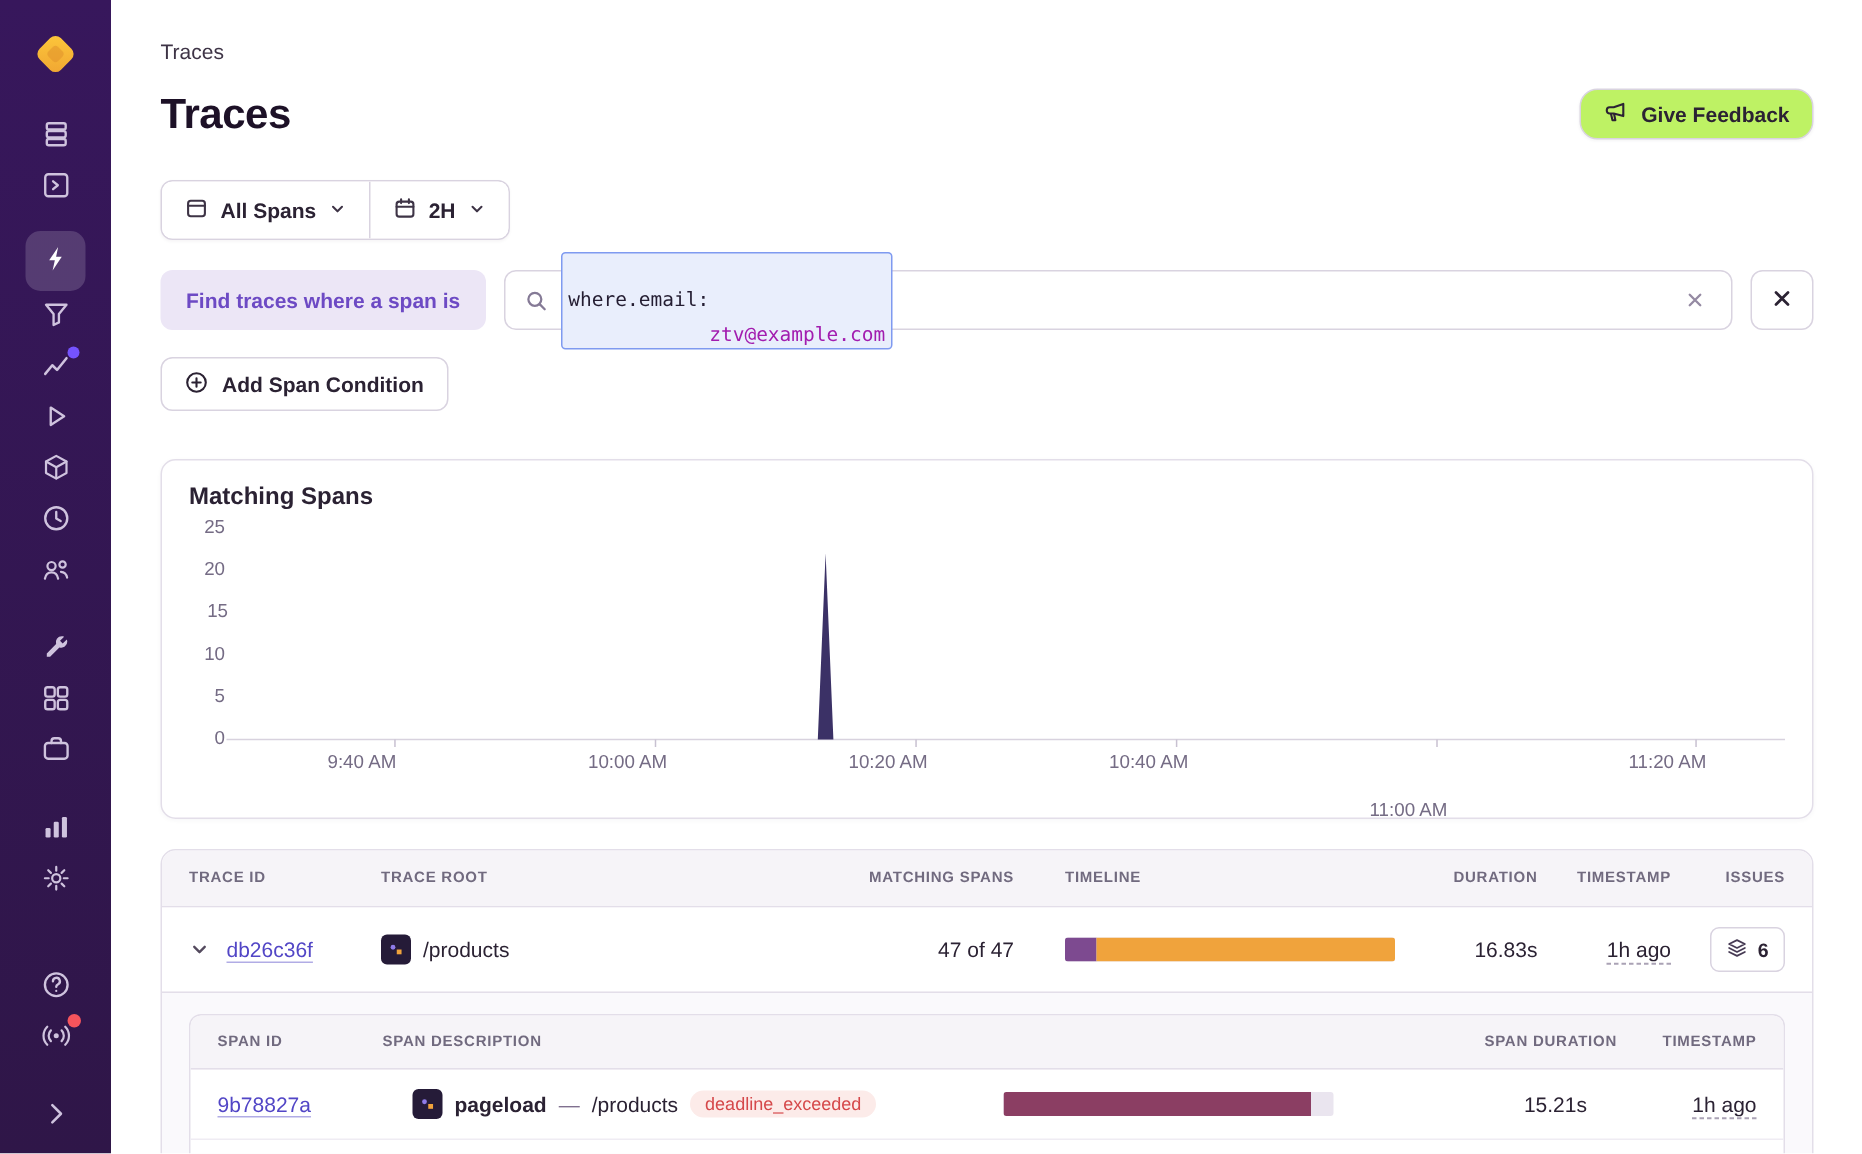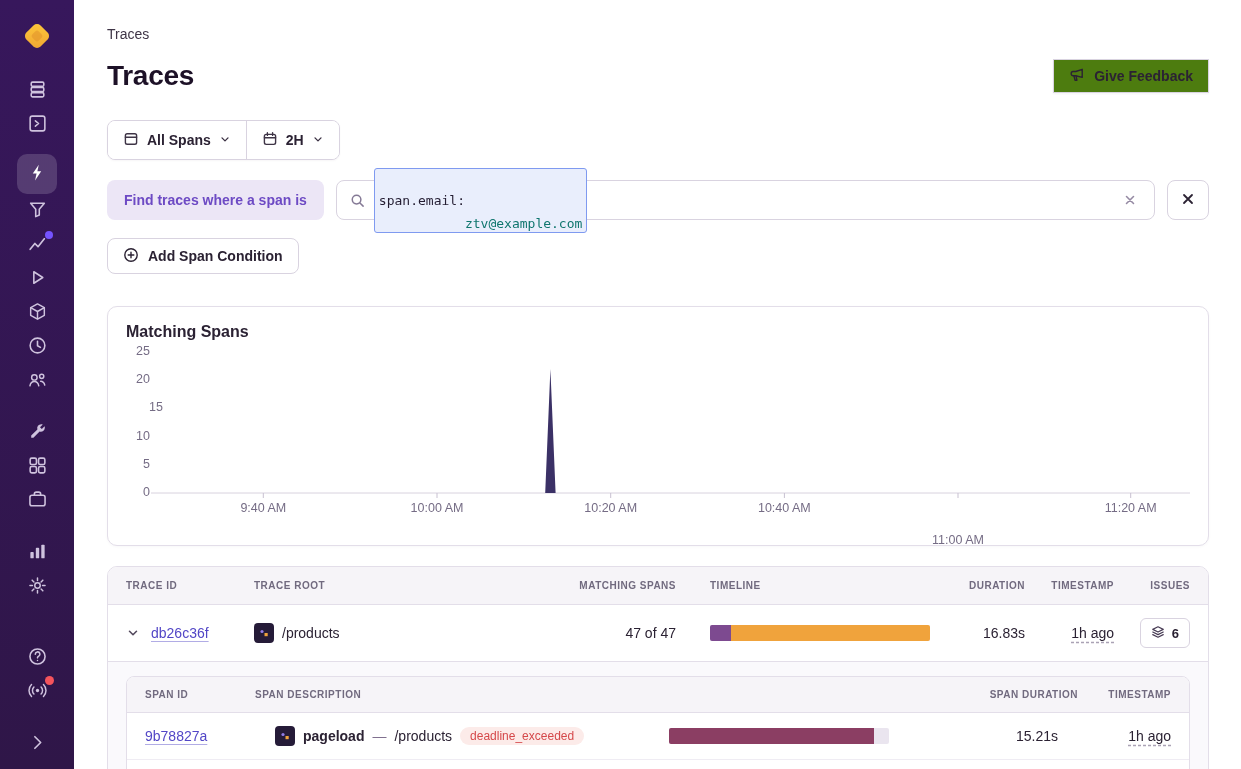--- a/index.html
+++ b/index.html
@@ -36,21 +36,21 @@
   .dot-red { background:#f5545c; top:1px; right:3px; width:9px; height:9px; }
 
   
   .main { flex:1; height:769px; overflow:hidden; padding:18px 32px 0 33px; }
 
   .breadcrumb { font-size:14px; color:#3e3446; margin:8px 0 14px; cursor:pointer; width:max-content; }
   .header-row { display:flex; justify-content:space-between; align-items:center; height:40px; margin-bottom:24px; }
   h1.page-title { margin:0; font-size:28px; font-weight:700; color:#1d1127; letter-spacing:-0.3px; }
   .feedback-btn {
     display:inline-flex; align-items:center; gap:9px; height:34px; padding:0 15px;
-    background:#4d7c0f; border:1px solid #d9d3e0; border-radius:0;
+    background:#bef264; border:1px solid #d9d3e0; border-radius:12px;
     font-weight:700; font-size:14px; color:#2b2233; cursor:pointer;
     font-family:inherit; box-shadow:0 1px 2px rgba(43,34,51,0.05);
   }
   .feedback-btn svg { width:16px; height:16px; }
 
   .btn-group {
     display:inline-flex; border:1px solid #d9d3e0; border-radius:8px; overflow:hidden;
     background:#fff; box-shadow:0 1px 2px rgba(43,34,51,0.04); height:40px;
   }
   .btn-group button {
@@ -72,21 +72,21 @@
     border:1px solid #d9d3e0; border-radius:8px; padding:0 13px; cursor:text;
   }
   .searchbar .s-icon { color:#857a96; display:flex; }
   .searchbar .s-icon svg { width:15px; height:15px; }
   .token {
     display:inline-flex; align-items:center;
     font-family:"DejaVu Sans Mono","Liberation Mono",monospace; font-size:13px;
     background:#e9eefc; border:1px solid #7f9af0; border-radius:3px; padding:1px 4px;
   }
   .tkey { color:#241d32; }
-  .tval { color:#0f766e;margin-top:46px; }
+  .tval { color:#a21caf;margin-top:46px; }
   .clear-inline { margin-left:auto; border:none; background:none; color:#958aa3; cursor:pointer; display:flex; padding:4px; }
   .clear-inline svg { width:14px; height:14px; }
   .close-btn {
     width:42px; height:40px; border:1px solid #d9d3e0; border-radius:8px; background:#fff;
     display:flex; align-items:center; justify-content:center; cursor:pointer; color:#2b2233;
   }
   .close-btn svg { width:16px; height:16px; }
 
   .add-cond {
     margin-top:18px; display:inline-flex; align-items:center; gap:9px; height:36px; padding:16px 15px;
@@ -97,21 +97,21 @@
 
   
   .panel {
     margin-top:32px; height:240px; border:1px solid #e3dee9; border-radius:10px;
     background:#fff; padding:16px 18px 0; box-shadow:0 1px 3px rgba(31,18,54,0.03);
   }
   .panel h2 { margin:0; font-size:16px; font-weight:700; color:#2b2233; }
   .chart { position:relative; height:190px; margin-top:2px; }
   .chart-svg { position:absolute; left:0; top:0; width:100%; height:100%; }
   .y-label { position:absolute; width:24px; text-align:right; font-size:12.5px; color:#756c85; }
-  .x-label { position:absolute; top:158px; width:90px; text-align:center; font-size:12.5px; color:#756c85; }
+  .x-label { position:absolute; top:158px; width:90px; text-align:left; font-size:12.5px; color:#756c85; }
 
   
   .trace-table {
     margin-top:20px; border:1px solid #e3dee9; border-radius:10px; background:#fff; overflow:hidden;
   }
   .thead, .trow { display:grid; grid-template-columns:138px 1fr 165px 250px 99px 89px 76px; align-items:center; }
   .thead { height:38px; background:#f6f4f8; border-bottom:1px solid #e3dee9; }
   .th { font-size:10px; font-weight:700; letter-spacing:0.5px; color:#716a7f; white-space:nowrap; }
   .trow { height:56px; background:#fff; }
   .al { padding-left:18px; text-align:left; }
@@ -336,21 +336,21 @@
     <div class="search-row">
       <div class="chip">Find traces where a span is</div>
       <div class="searchbar">
         <span class="s-icon">
             <svg viewBox="0 0 16 16" fill="none" stroke="currentColor" stroke-width="1.6" stroke-linecap="round">
               <circle cx="7" cy="7" r="4.6"></circle>
               <path d="m10.6 10.6 3.4 3.4"></path>
             </svg>
           </span>
         <span class="token">
-            <span class="tkey">span.email:</span>
+            <span class="tkey">where.email:</span>
             <span class="tval">ztv@example.com</span>
           </span>
         <button class="clear-inline">
             <svg viewBox="0 0 16 16" fill="none" stroke="currentColor" stroke-width="1.8" stroke-linecap="round">
               <path d="m4 4 8 8M12 4l-8 8"></path>
             </svg>
           </button>
       </div>
       <button class="close-btn">
         <span><svg viewBox="0 0 16 16" fill="none" stroke="currentColor" stroke-width="1.8" stroke-linecap="round">
@@ -367,21 +367,21 @@
       <span>Add Span Condition</span>
     </button>
 
     
     <section class="panel">
       <h2>Matching Spans</h2>
       <div class="chart">
           <div class="y-label" style="top: 142px; left: 0px;">0</div>
           <div class="y-label" style="top: 113.8px; left: 0px;">5</div>
           <div class="y-label" style="top: 85.6px; left: 0px;">10</div>
-          <div class="y-label" style="top: 57.4px; left: 13px;">15</div>
+          <div class="y-label" style="top: 57.4px; left: 2px;">15</div>
           <div class="y-label" style="top: 29.2px; left: 0px;">20</div>
           <div class="y-label" style="top: 1px; left: 0px;">25</div>
           <div class="x-label" style="left: 92.32px;">9:40 AM</div>
           <div class="x-label" style="left: 266px;">10:00 AM</div>
           <div class="x-label" style="left: 439.68px;">10:20 AM</div>
           <div class="x-label" style="left: 613.36px;">10:40 AM</div>
           <div class="x-label" style="left: 787.04px; margin-top: 32px;">11:00 AM</div>
           <div class="x-label" style="left: 959.68px;">11:20 AM</div>
           <svg class="chart-svg">
             <line x1="25" y1="150" x2="1065" y2="150" stroke="#d8d2de" stroke-width="1"></line>

